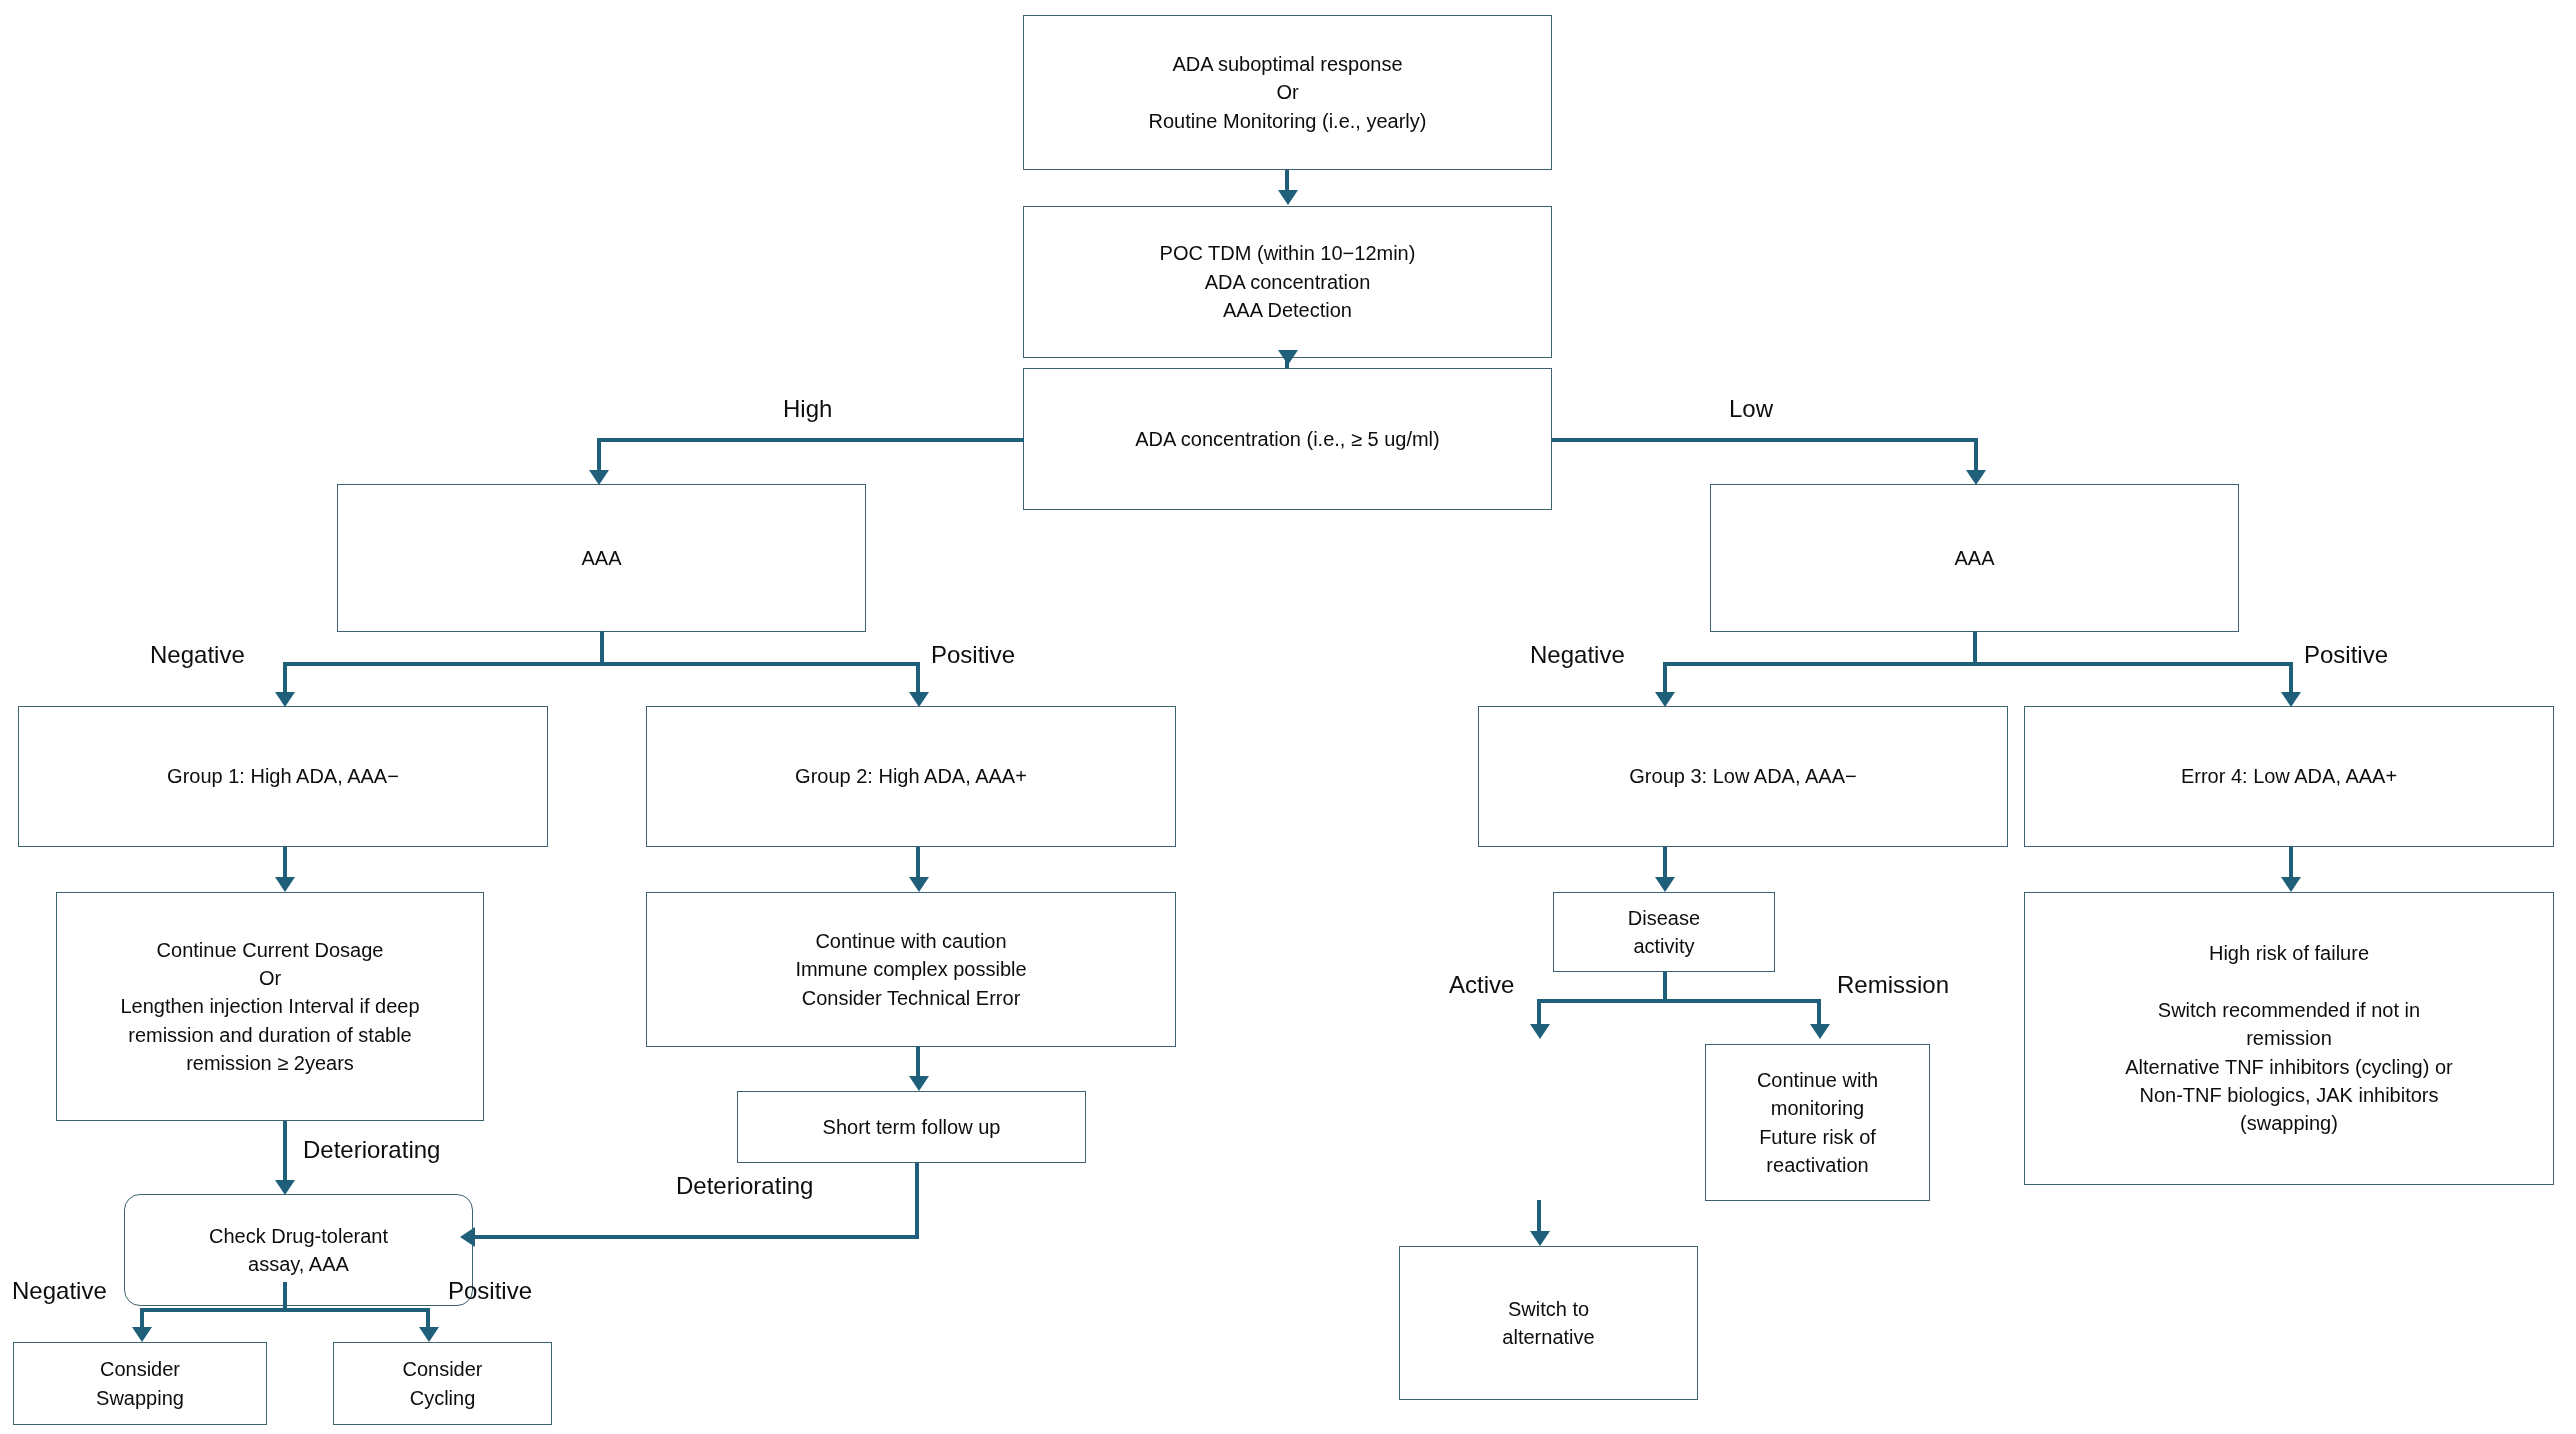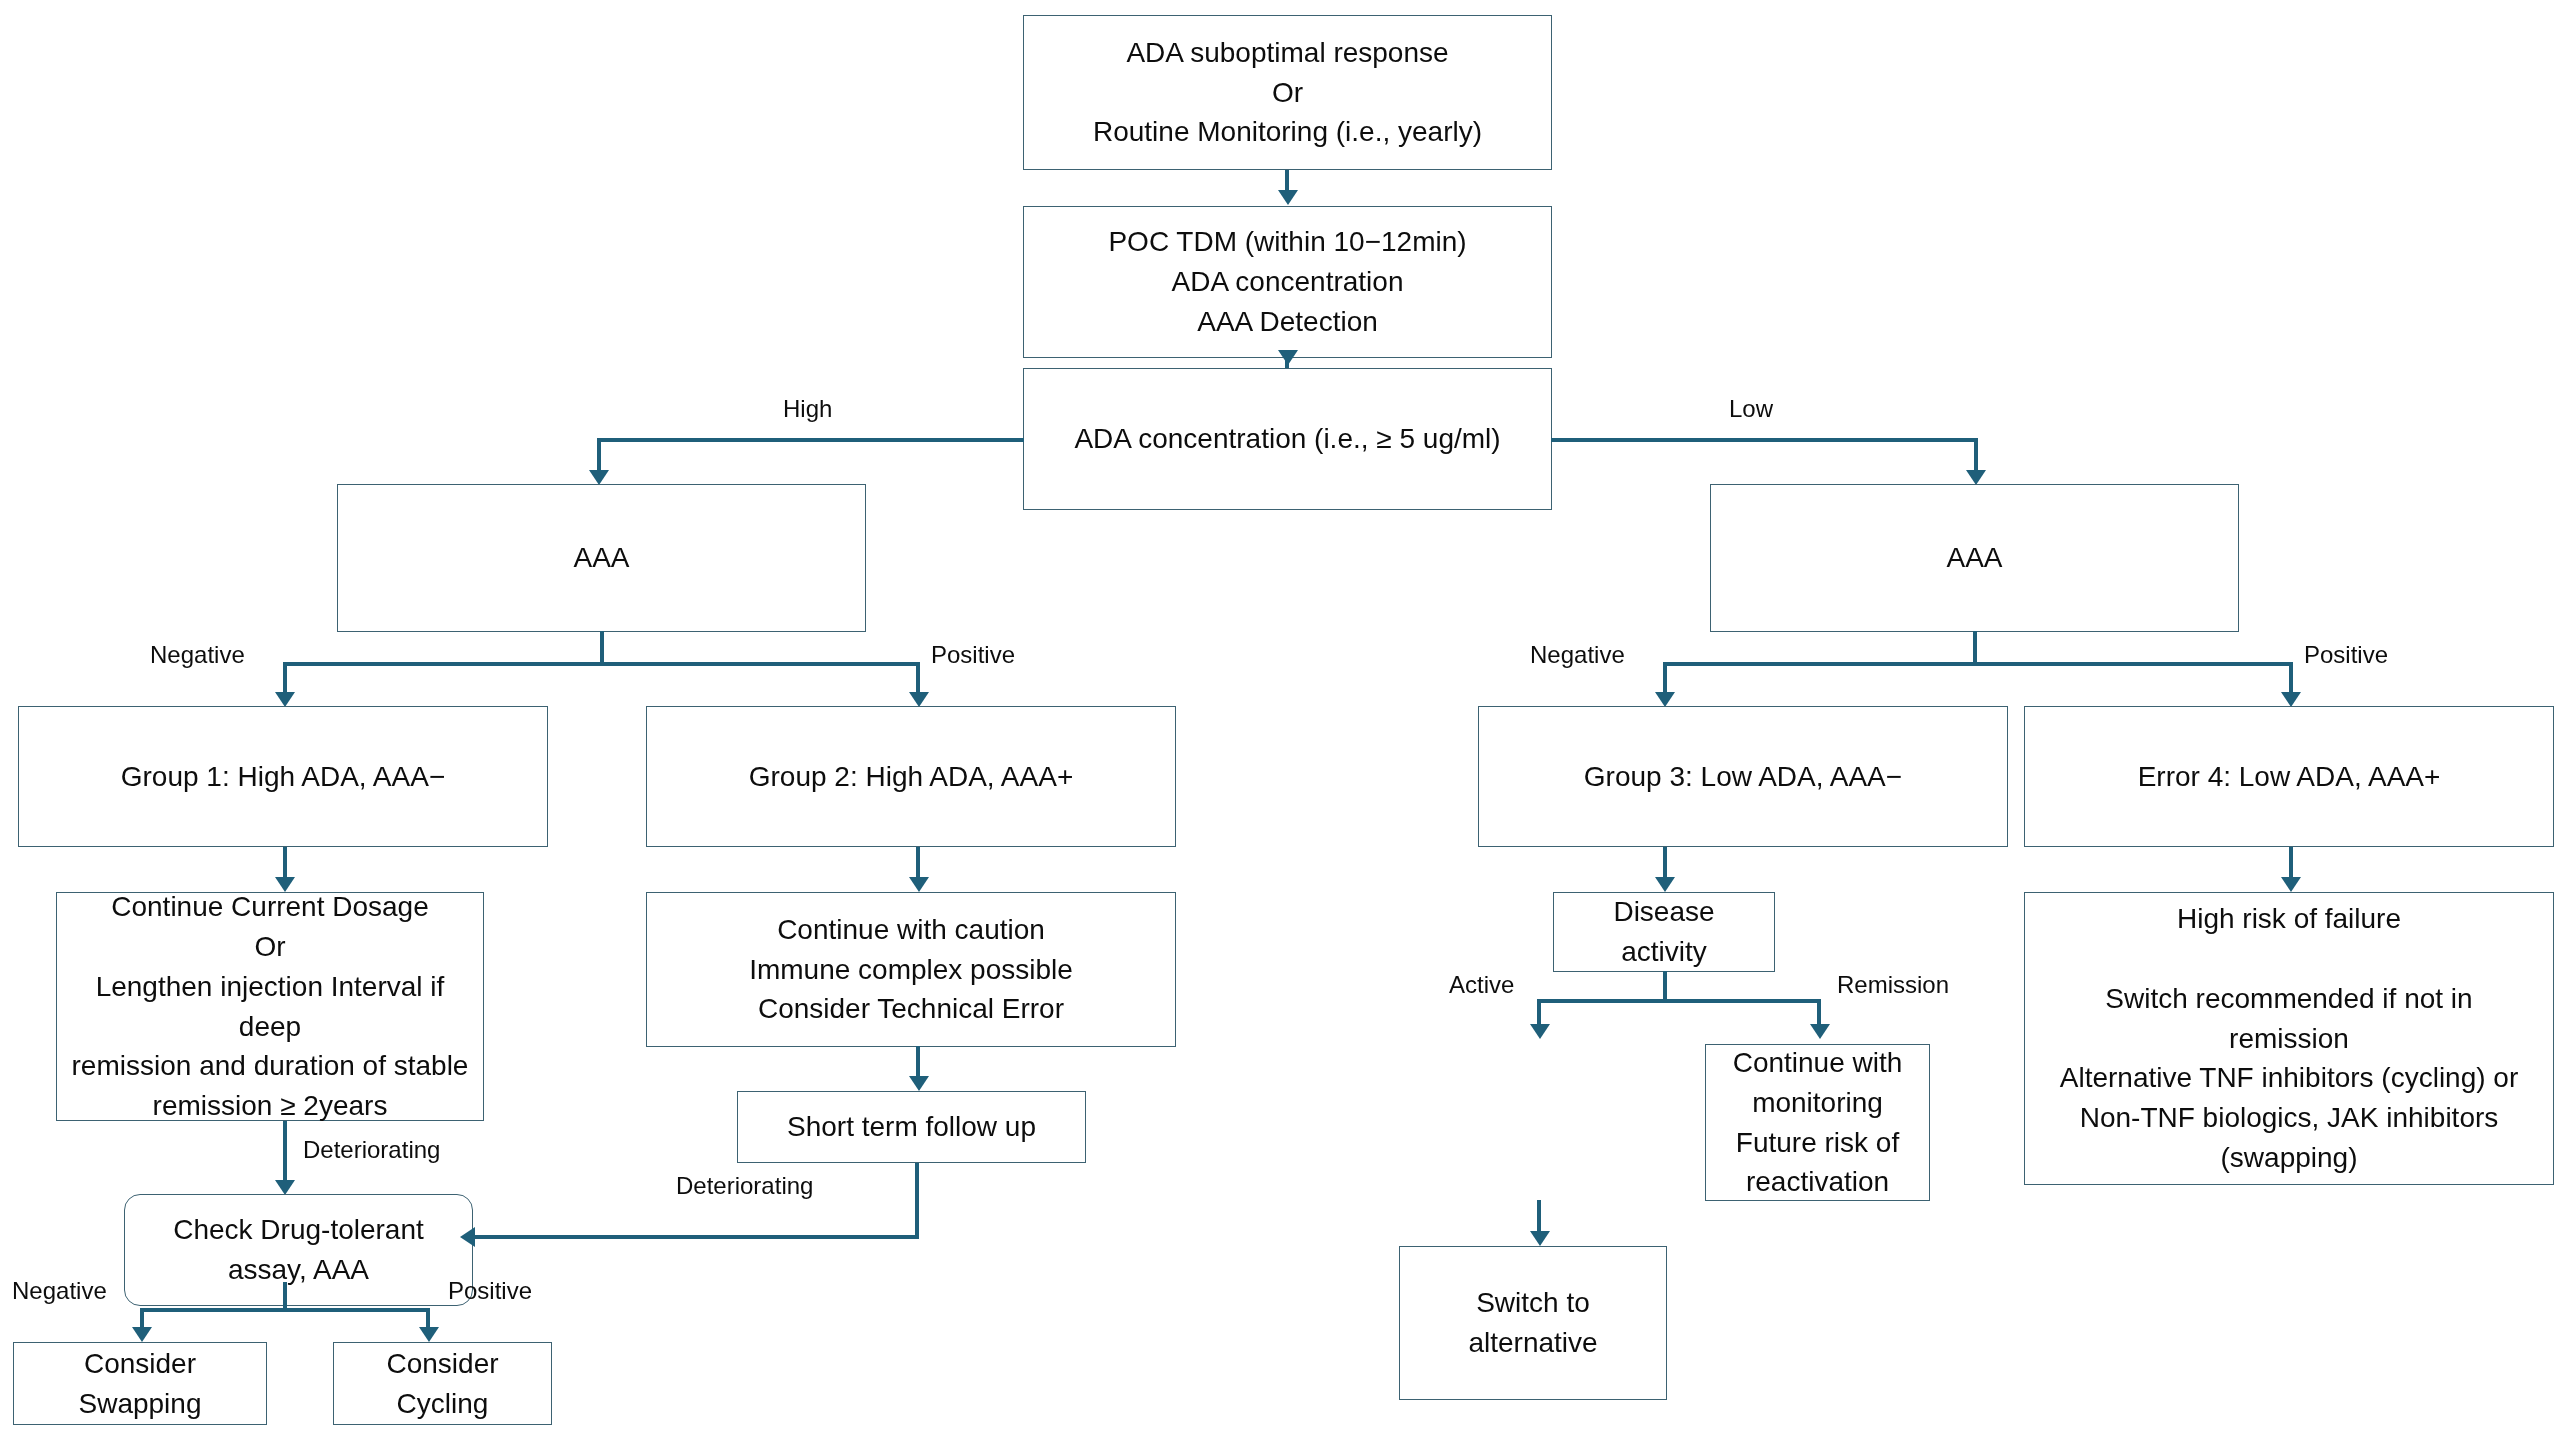--- a/index.html
+++ b/index.html
@@ -19,21 +19,21 @@
   .box {
     position: absolute;
     box-sizing: border-box;
     border: 1.8px solid #3d6272;
     background: #ffffff;
     display: flex;
     align-items: center;
     justify-content: center;
     text-align: center;
     color: #0d0d0d;
-    font-size: 28px;
+    font-size: 20px;
     line-height: 1.42;
     padding: 14px 6px;
     white-space: pre-line;
   }
   .box.thin { border-width: 1.2px; }
 
   
   .vline {
     position: absolute;
     background: #1f5f7a;
@@ -190,21 +190,21 @@
   <div class="elabel" style="left:1449px; top:973px;">Active</div>
   <div class="elabel" style="left:1837px; top:973px;">Remission</div>
 
   <div class="box thin" style="left:1705px; top:1044px; width:225px; height:157px;">Continue with
 monitoring
 Future risk of
 reactivation</div>
 
   <div class="vline" style="left:1537px; top:1200px; height:37px;"></div>
   <div class="arrow-down" style="left:1530px; top:1231px;"></div>
-  <div class="box thin" style="left:1399px; top:1246px; width:268px; height:154px;">Switch to
+  <div class="box thin" style="left:1399px; top:1246px; width:299px; height:154px;">Switch to
 alternative</div>
 
   <div class="vline" style="left:2289px; top:847px; height:37px;"></div>
   <div class="arrow-down" style="left:2281px; top:877px;"></div>
   <div class="box" style="left:2024px; top:892px; width:530px; height:293px;">High risk of failure
 
 Switch recommended if not in
 remission
 Alternative TNF inhibitors (cycling) or
 Non-TNF biologics, JAK inhibitors

